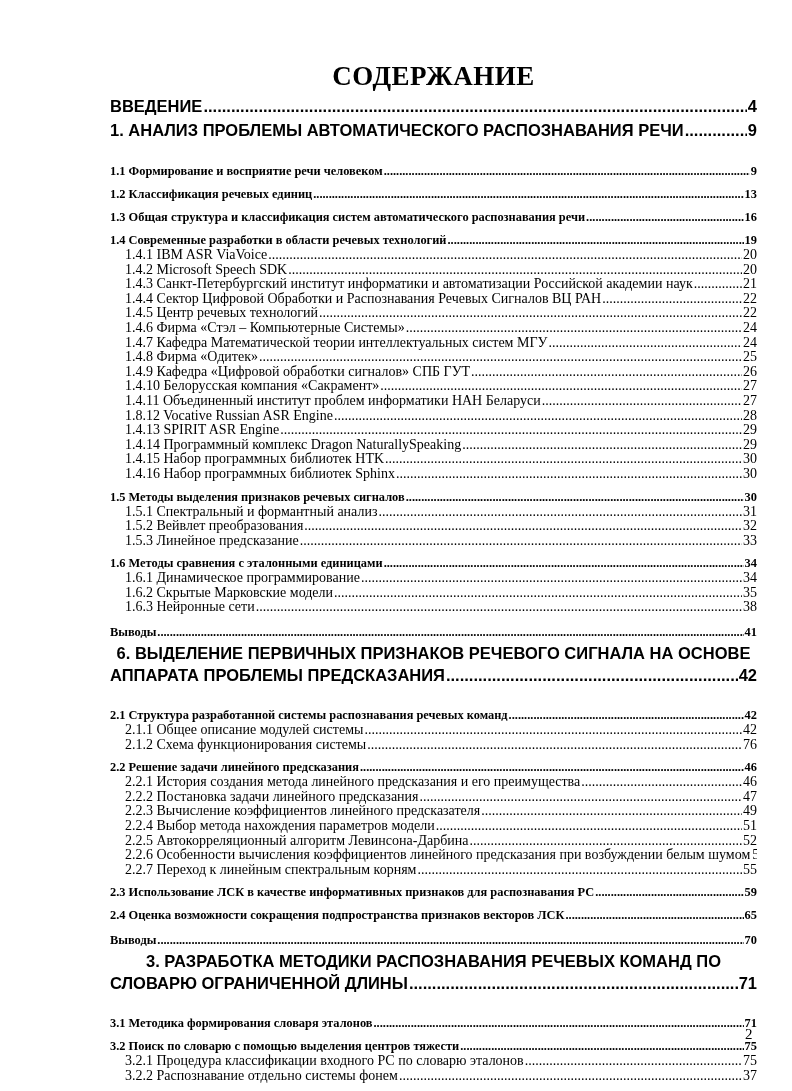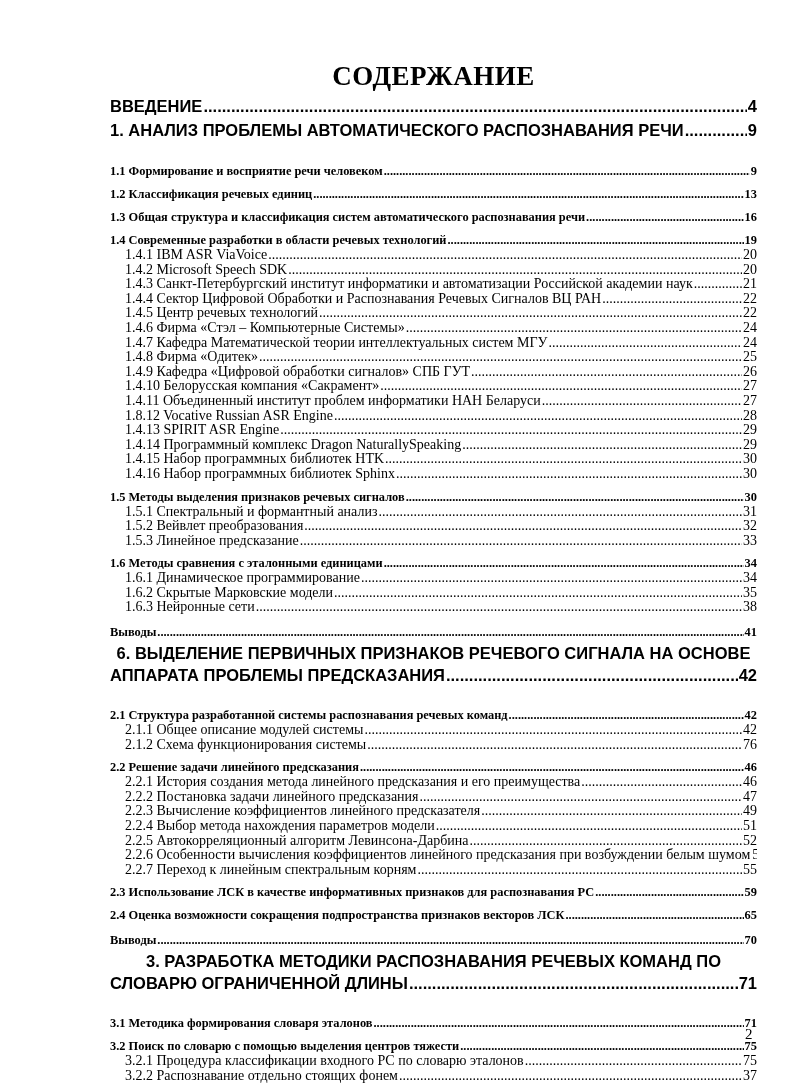--- a/index.html
+++ b/index.html
@@ -298,20 +298,20 @@
         <span class="label">3.2 Поиск по словарю с помощью выделения центров тяжести</span>
         <span class="dots"></span>
         <span class="pg">75</span>
       </div>
       <div class="row sub">
         <span class="label">3.2.1 Процедура классификации входного РС по словарю эталонов</span>
         <span class="dots"></span>
         <span class="pg">75</span>
       </div>
       <div class="row sub">
-        <span class="label">3.2.2 Распознавание отдельно стоящих фонем</span>
+        <span class="label">3.2.2 Распознавание отдельно системы фонем</span>
         <span class="dots"></span>
         <span class="pg">37</span>
       </div>
     </div>
 </div>
 
 <div class="page-number">2</div>
 
 </body></html>

